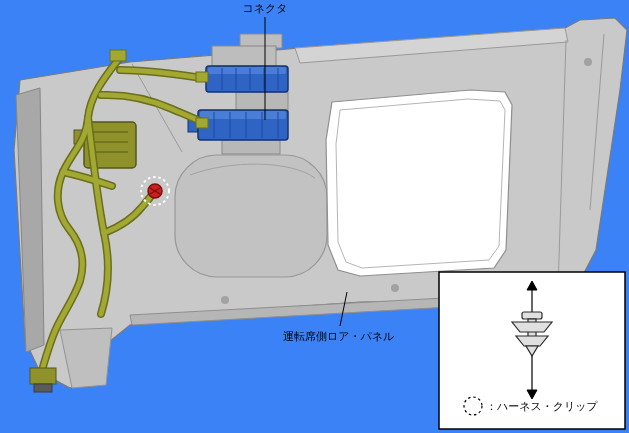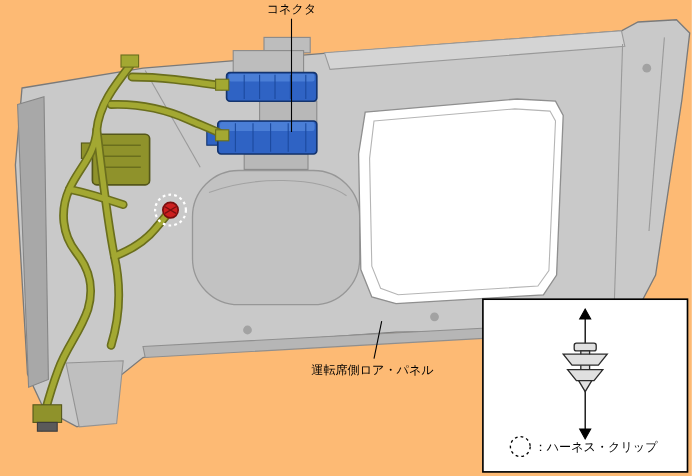--- a/index.html
+++ b/index.html
@@ -1,19 +1,19 @@
 <!DOCTYPE html>
 <html><head>
 <meta charset="utf-8">
 <style>
   html,body{margin:0;padding:0;background:#fff;}
   .stage{
     position:relative;
     width:629px;height:433px;
-    background:#fdba74;
+    background:#3b82f6;
     font-family:"Liberation Sans","DejaVu Sans",sans-serif;
     overflow:hidden;
   }
   .stage svg{position:absolute;left:0;top:0;}
   text{fill:#000;}
 </style>
 </head>
 <body>
 
 <div class="stage">

